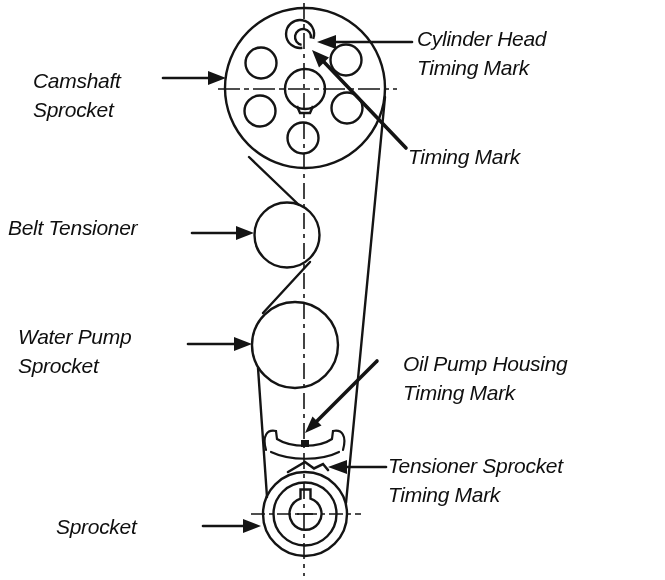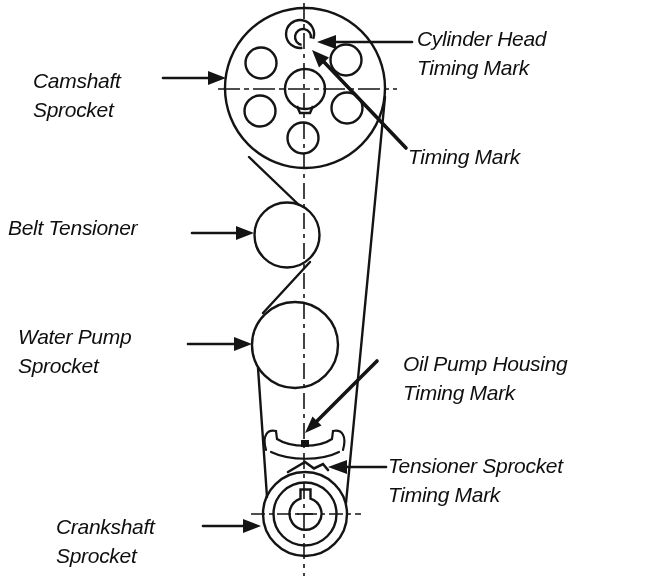--- a/index.html
+++ b/index.html
@@ -144,17 +144,16 @@
     <span>Oil Pump Housing</span>
     <span>Timing Mark</span>
   </div>
 
   <div class="label" id="lbl-crankshaft-sprocket-tm">
     <span>Tensioner Sprocket</span>
     <span>Timing Mark</span>
   </div>
 
   <div class="label" id="lbl-crankshaft-sprocket">
-    <span>Crankshaft</span>
     <span>Sprocket</span>
   </div>
 
 </div>
 
 </body></html>

